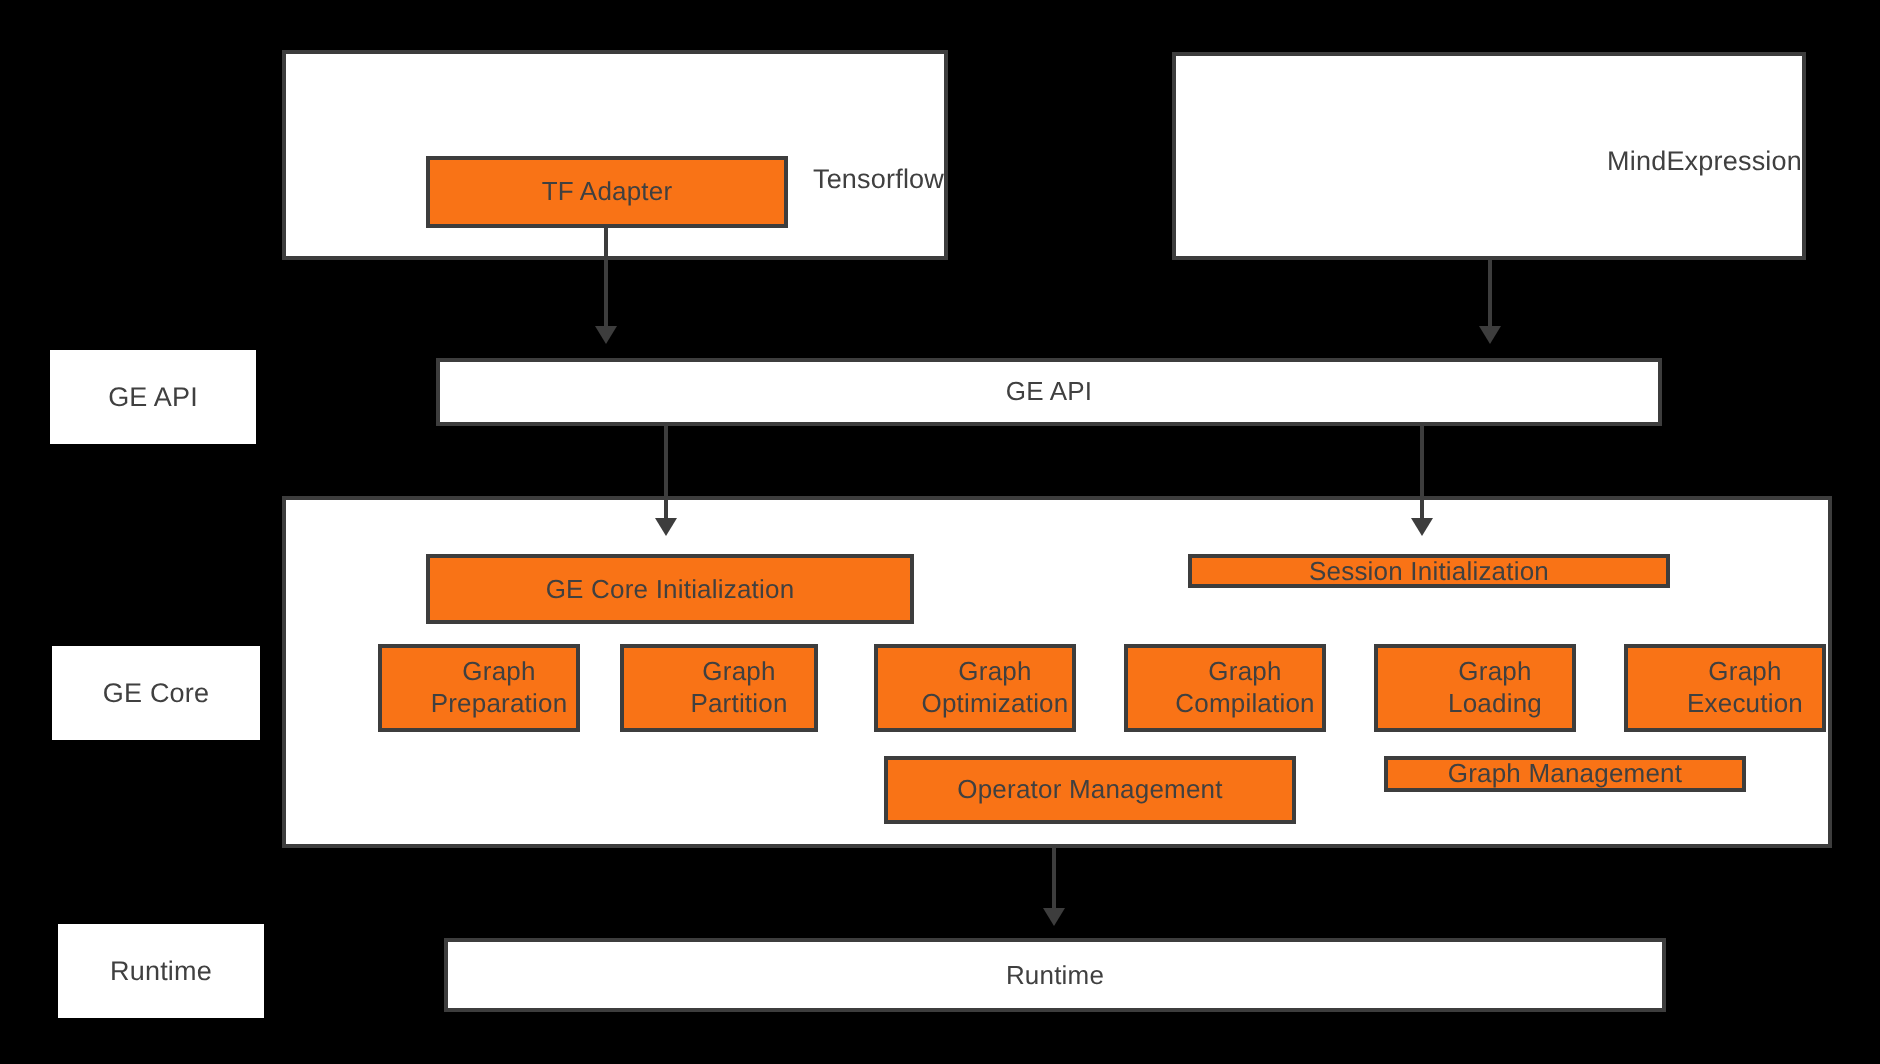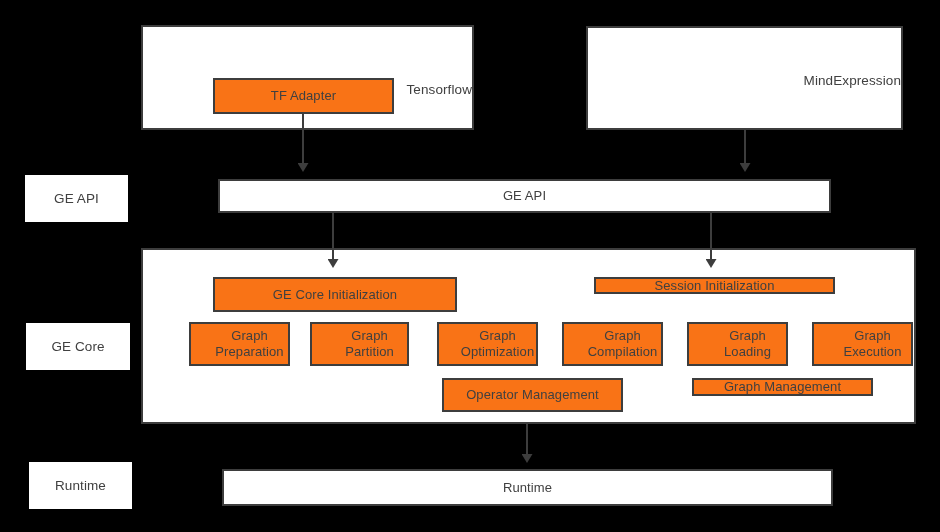--- a/index.html
+++ b/index.html
@@ -134,21 +134,21 @@
     </div>
     <div class="inner two-line" style="left:524px; top:72px; width:101px; height:44px;">
       <span class="two-line">Graph
 Loading</span>
     </div>
     <div class="inner two-line" style="left:649px; top:72px; width:101px; height:44px;">
       <span class="two-line">Graph
 Execution</span>
     </div>
 
-    <div class="inner" style="left:299px; top:128px; width:181px; height:34px;">
+    <div class="inner" style="left:299px; top:128px; width:206px; height:34px;">
       <span>Operator Management</span>
     </div>
     <div class="inner" style="left:549px; top:128px; width:181px; height:18px;">
       <span>Graph Management</span>
     </div>
   </div>
 
   <div class="box" style="left:222px; top:469px; width:611px; height:37px;">
     <span>Runtime</span>
   </div>

